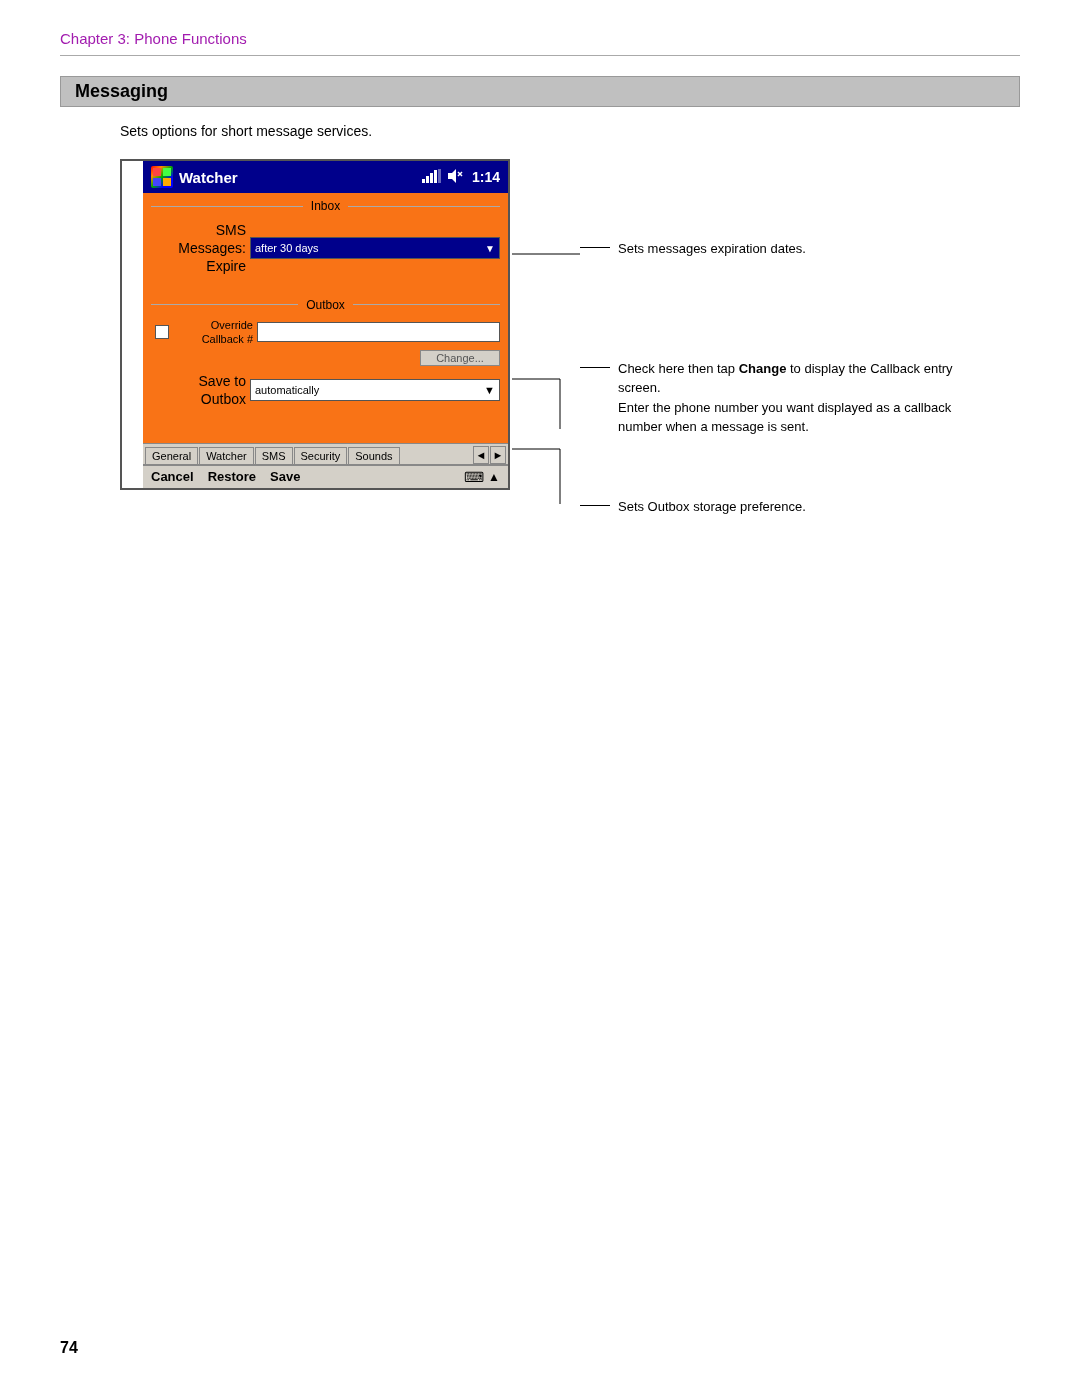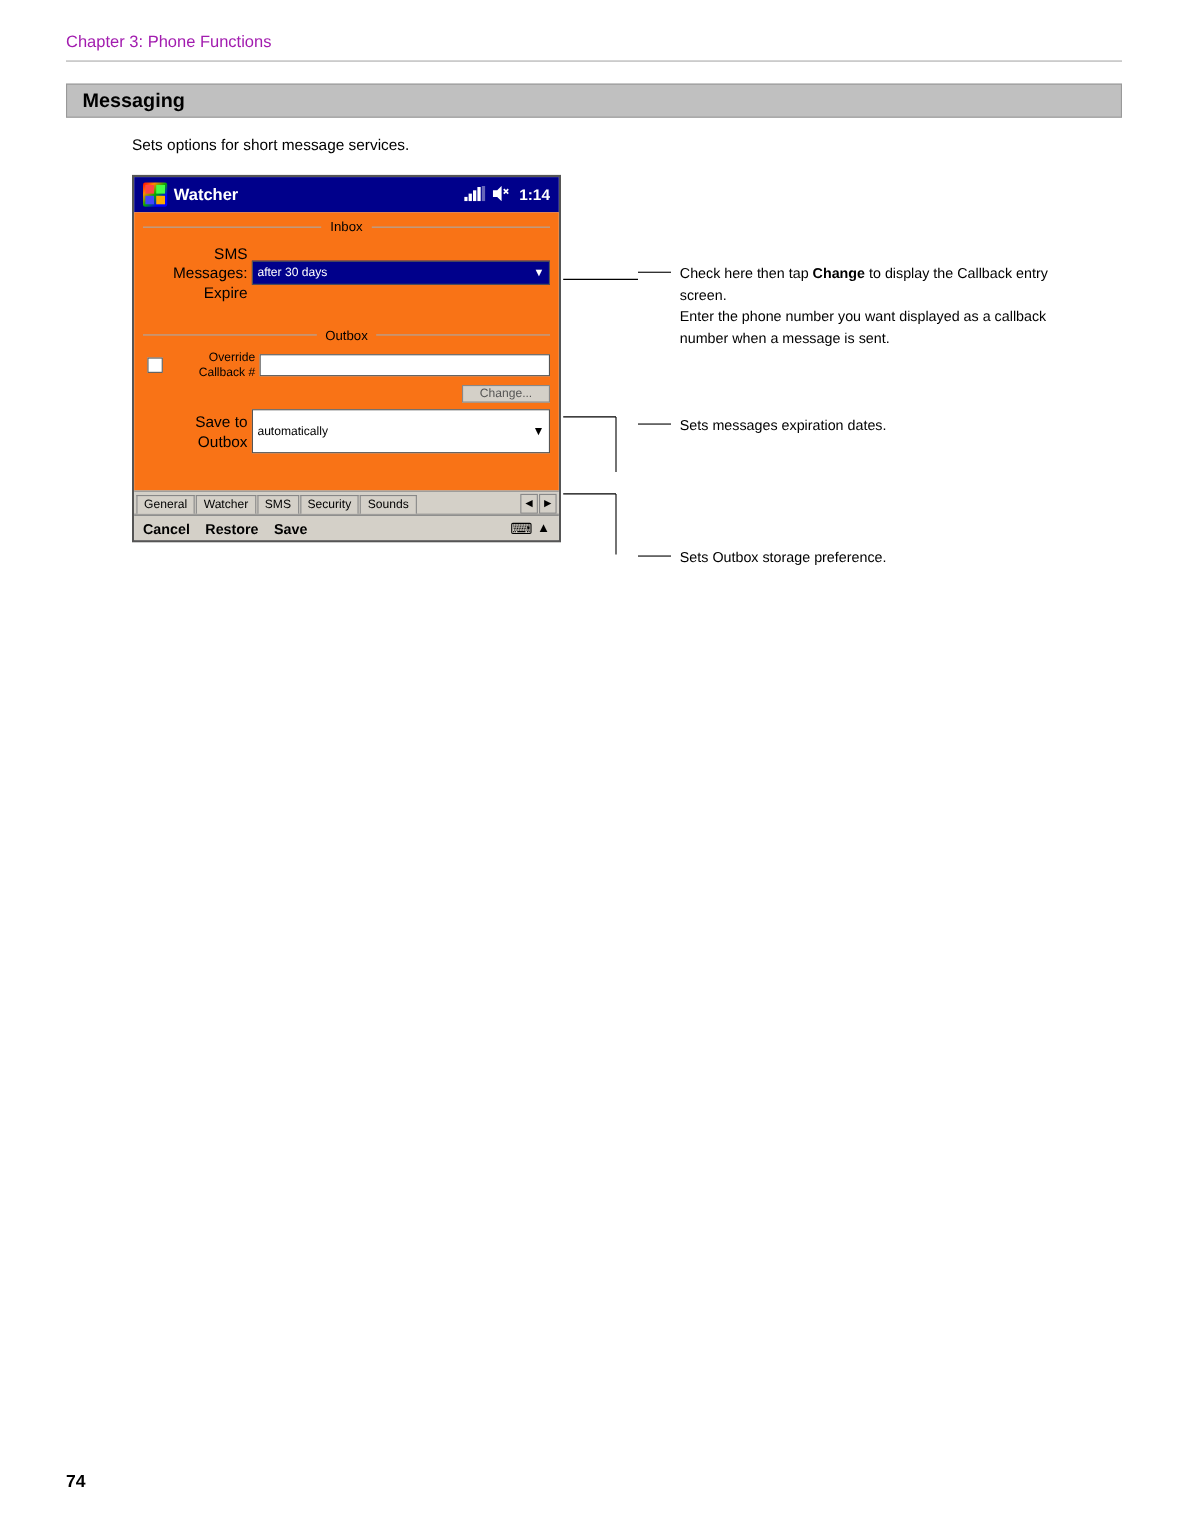--- a/index.html
+++ b/index.html
@@ -40,20 +40,21 @@
       margin-left: 60px;
       margin-bottom: 20px;
       font-size: 14px;
     }
 
     .phone-screen {
       width: 390px;
       border: 2px solid #555;
       background: #fff;
       flex-shrink: 0;
+      padding-left: 21px;
     }
 
     
     .titlebar {
       background: #00008b;
       color: #fff;
       display: flex;
       align-items: center;
       justify-content: space-between;
       padding: 4px 8px;
@@ -228,21 +229,21 @@
     .auto-select {
       background: #fff;
       color: #000;
       font-size: 11px;
       padding: 2px 4px;
       border: 1px solid #555;
       display: flex;
       align-items: center;
       justify-content: space-between;
       flex: 1;
-      height: 40px;
+      height: 22px;
       text-align: center;
     }
 
     
     .tab-bar {
       display: flex;
       border-top: 1px solid #888;
       border-bottom: 1px solid #888;
       background: #d4d0c8;
       padding: 2px 2px 0 2px;
@@ -462,35 +463,35 @@
 
       <line x1="392" y1="220" x2="440" y2="220" stroke="#000" stroke-width="1"></line>
       <line x1="440" y1="220" x2="440" y2="270" stroke="#000" stroke-width="1"></line>
 
       <line x1="392" y1="290" x2="440" y2="290" stroke="#000" stroke-width="1"></line>
       <line x1="440" y1="290" x2="440" y2="345" stroke="#000" stroke-width="1"></line>
     </svg>
 
     <div style="position: absolute; left: 460px; top: 80px;">
 
+      <div class="ann-item" style="margin-bottom: 100px;">
+        <div class="ann-dash"></div>
+        <div class="ann-text">
+          <span>Sets messages expiration dates.</span>
+        </div>
+      </div>
+
       <div class="ann-item" style="margin-bottom: 60px;">
         <div class="ann-dash"></div>
         <div class="ann-text">
           Check here then tap <strong>Change</strong> to display the Callback entry screen.<br>
           Enter the phone number you want displayed as a callback number when a message is sent.
         </div>
       </div>
 
-      <div class="ann-item" style="margin-bottom: 100px;">
-        <div class="ann-dash"></div>
-        <div class="ann-text">
-          <span>Sets messages expiration dates.</span>
-        </div>
-      </div>
-
       <div class="ann-item">
         <div class="ann-dash"></div>
         <div class="ann-text">
           <span>Sets Outbox storage preference.</span>
         </div>
       </div>
 
     </div>
 
   </div>

